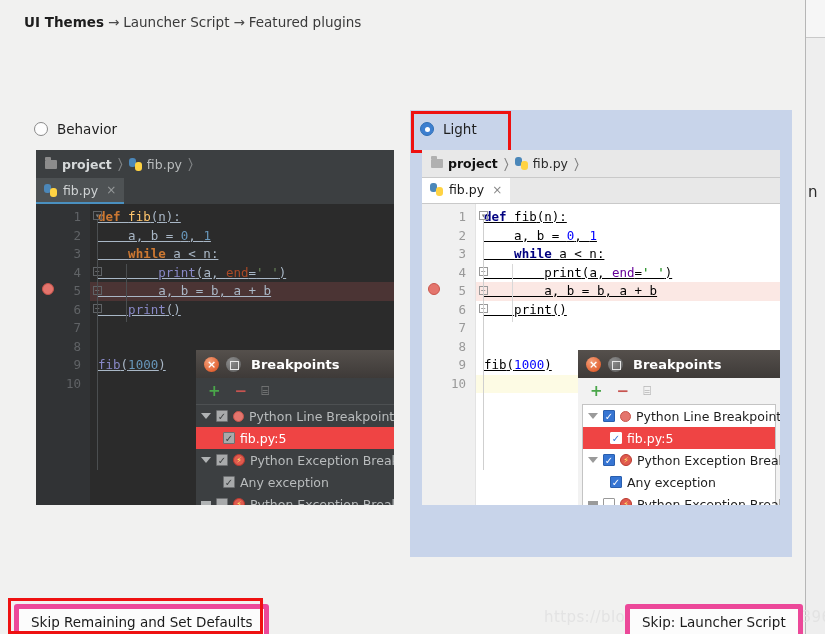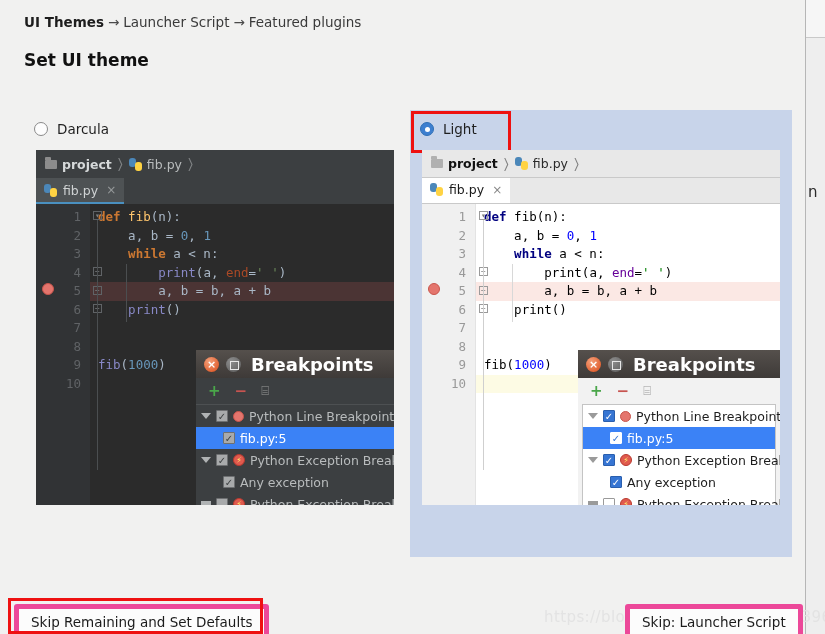--- a/index.html
+++ b/index.html
@@ -112,21 +112,21 @@
   }
   .tab-x { font-size:12px; opacity:.55; margin-left:2px; }
 
   .editor { position:relative; display:flex; font-family:"DejaVu Sans Mono","Liberation Mono",monospace; font-size:12.5px; }
   .gutter {
     width:54px; flex:none; text-align:right; padding-top:4px;
     position:relative;
   }
   .gutter .ln { height:18.5px; line-height:18.5px; padding-right:9px; }
   .code { flex:1; padding-top:4px; position:relative; }
-  .code .cl { height:18.5px; line-height:18.5px; white-space:pre; padding-left:8px; }
+  .code .cl { height:18.5px; line-height:18.5px; white-space:pre; padding-left:8px;text-decoration:underline; }
 
   .bp-dot {
     position:absolute; left:6px; width:12px; height:12px; border-radius:50%;
   }
   .fold-mark {
     position:absolute; left:57px; width:9px; height:9px;
     border:1px solid #7a7a7a; font-size:8px; line-height:7px; text-align:center;
   }
   .fold-line { position:absolute; left:61px; width:1px; }
   .indent-guide { position:absolute; width:1px; }
@@ -177,21 +177,21 @@
   #ide-light .indent-guide { background:#d8d8d8; }
 
   
   .bp-dialog { position:absolute; overflow:hidden; }
   #bp-dark  { left:196px; top:350px; width:198px; height:155px; }
   #bp-light { left:578px; top:350px; width:202px; height:155px; }
 
   .bp-title {
     height:28px; display:flex; align-items:center; gap:7px; padding-left:8px;
     background:linear-gradient(#55504c,#3e3a38);
-    color:#ffffff; font-size:18px; font-weight:bold;
+    color:#ffffff; font-size:13px; font-weight:bold;
   }
   .win-btn { width:15px; height:15px; border-radius:50%; flex:none; position:relative; }
   .win-close { background:radial-gradient(circle at 35% 30%, #f4a07a, #db4b18); }
   .win-close::after{
     content:"\00d7"; position:absolute; inset:0; color:#fff; font-size:11px;
     line-height:15px; text-align:center; font-weight:bold;
   }
   .win-max { background:radial-gradient(circle at 35% 30%, #8d8d8d, #5b5b5b); }
   .win-max::after{
     content:""; position:absolute; left:4px; top:4px; width:7px; height:7px;
@@ -200,21 +200,21 @@
   .bp-title-text { margin-left:3px; }
 
   .bp-toolbar { height:26px; display:flex; align-items:center; gap:14px; padding-left:12px; font-size:15px; }
   .t-plus  { color:#4aa64a; font-weight:bold; }
   .t-minus { color:#c75450; font-weight:bold; }
   .t-save  { color:#9a9a9a; font-size:13px; }
 
   .bp-list { font-size:12.5px; }
   .bp-row { display:flex; align-items:center; gap:5px; height:22px; padding-left:5px; white-space:nowrap; }
   .bp-row.indent1 { padding-left:27px; }
-  .bp-row.selected { background:#3b82f6; color:#ffffff;text-align:center; }
+  .bp-row.selected { background:#ef4444; color:#ffffff;text-align:center; }
   .tri { width:0;height:0; border-left:5px solid transparent; border-right:5px solid transparent; flex:none;}
   .tri.spacer { border:none; width:10px; }
   .cb { width:12px; height:12px; flex:none; position:relative; border-radius:1px; }
   .cb.on::after{
     content:"\2713"; position:absolute; inset:0; text-align:center; line-height:12px;
     font-size:10px; font-weight:bold;
   }
   .dot-red { width:11px;height:11px;border-radius:50%; background:#e4756d; flex:none; border:1px solid #c9554c;}
   .exc-ico {
     width:12px;height:12px;border-radius:50%; flex:none;
@@ -269,27 +269,26 @@
 </div>
 <div id="top-right-panel"></div>
 <div id="behind-letter">n</div>
 
 <div id="wizard">
 
   <div class="breadcrumb">
     <span class="crumb-active">UI Themes</span><span class="arrow">→</span><span>Launcher Script</span><span class="arrow">→</span><span>Featured plugins</span>
   </div>
 
-  <div class="page-title">Set UI theme</div>
 
   <div id="light-panel-bg"></div>
 
   <div id="opt-dark" class="radio-row">
     <span class="radio"></span>
-    <span class="radio-label">Darcula</span>
+    <span class="radio-label">Behavior</span>
   </div>
 
   <div id="opt-light" class="radio-row">
     <span class="radio checked"></span>
     <span class="radio-label">Light</span>
   </div>
   <div id="light-highlight"></div>
 
   <div class="ide" id="ide-dark">
     <div class="ide-crumbs">

